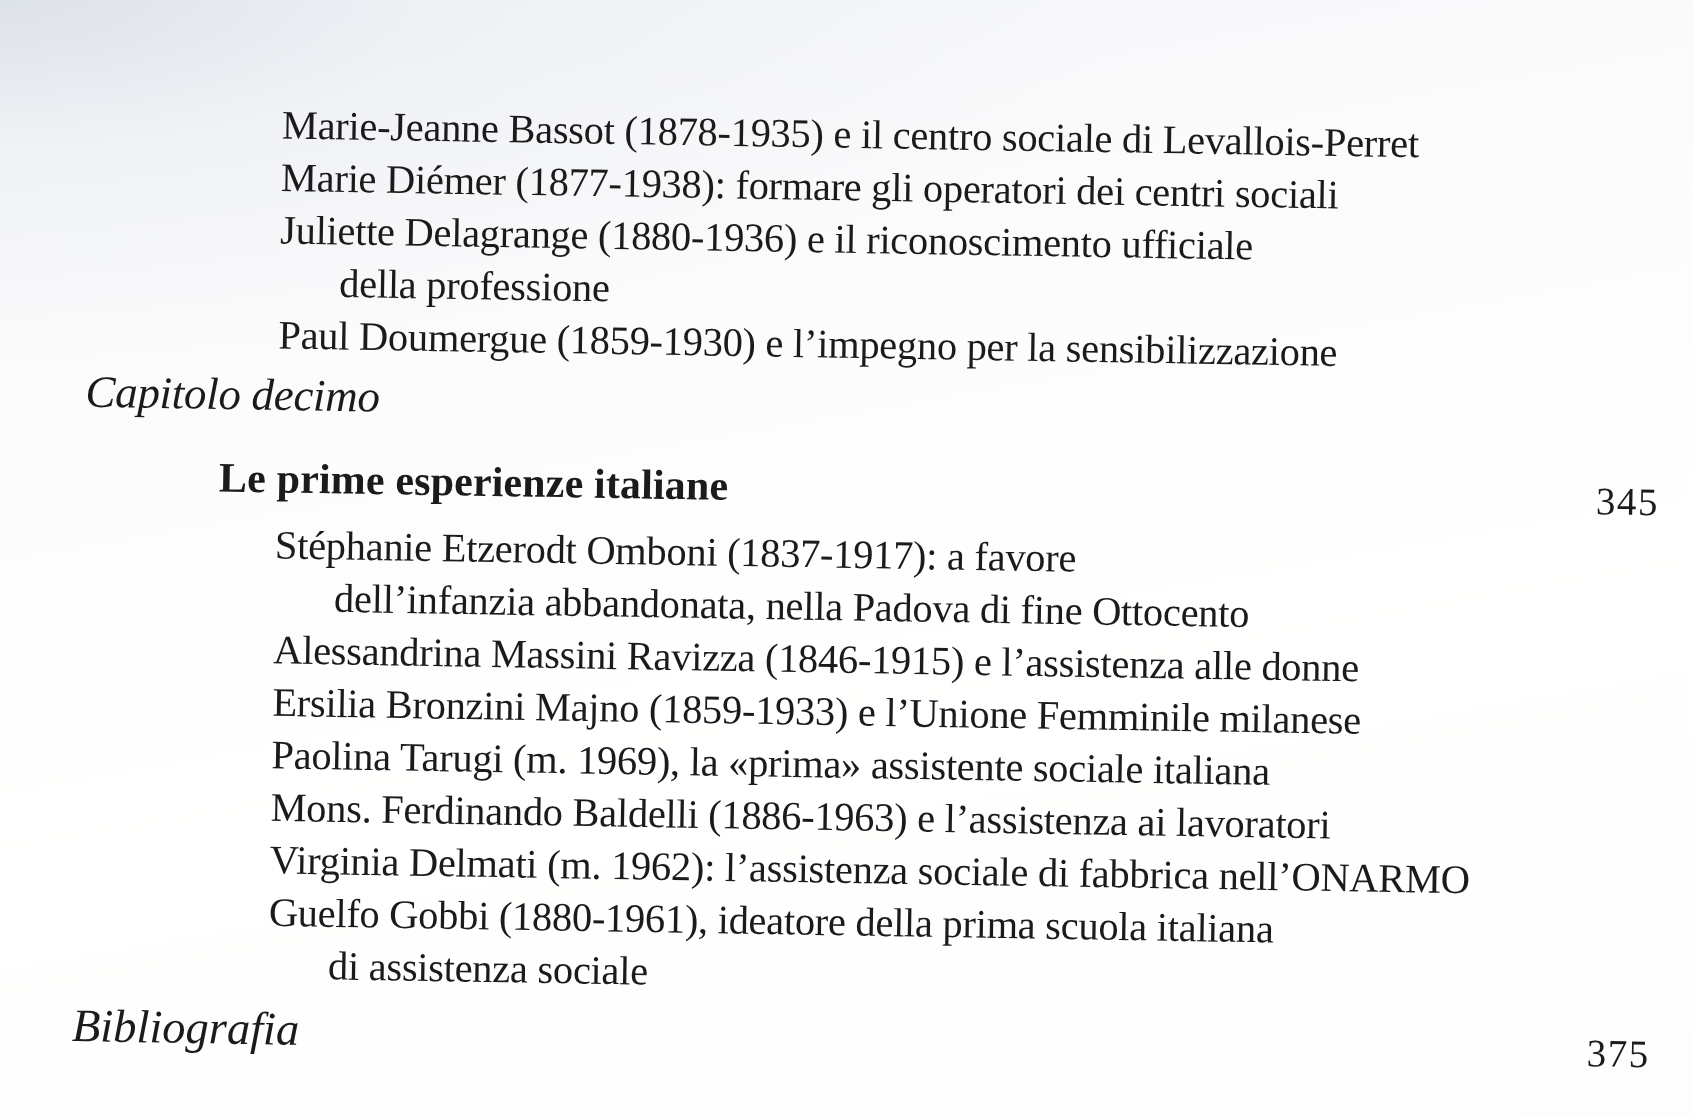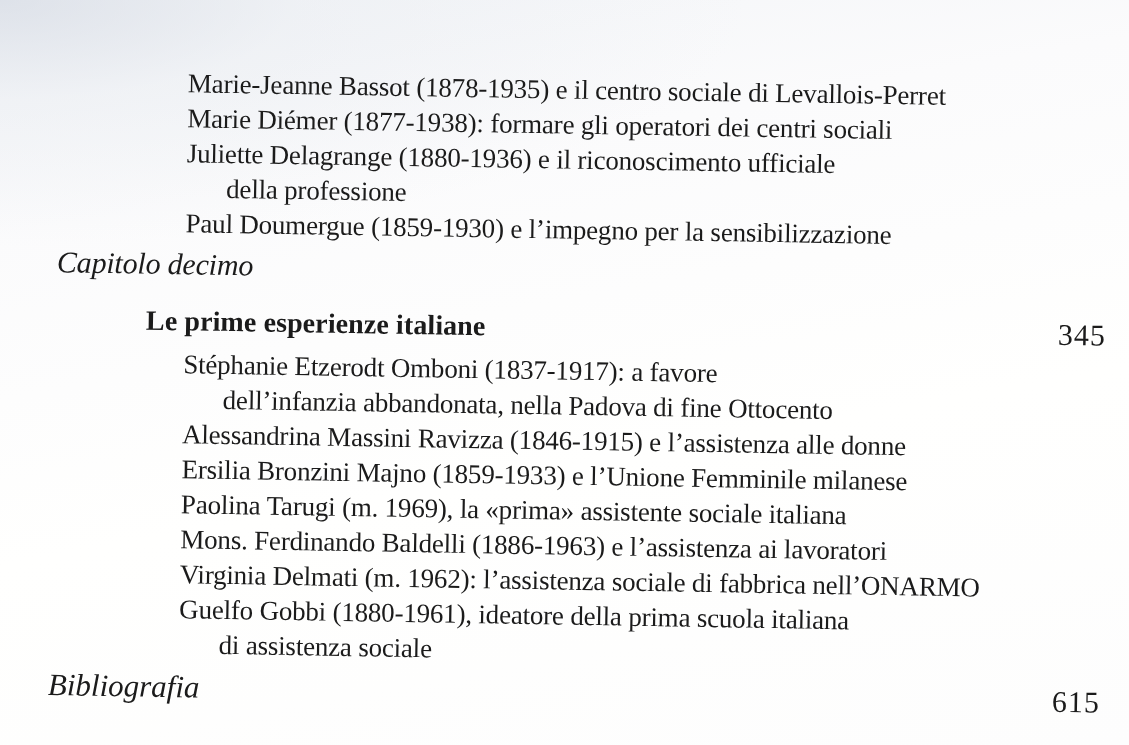--- a/index.html
+++ b/index.html
@@ -51,21 +51,21 @@
     margin-top: 18px;
     line-height: 35px;
   }
   .chapter-title {
     font-weight: bold;
     font-size: 28px;
     letter-spacing: 0.1px;
   }
   .page-num {
     margin-left: auto;
-    font-size: 30px;
+    font-size: 26px;
     letter-spacing: 1px;
   }
   .first-under-title { margin-top: 9px; }
   .biblio-row {
     display: flex;
     align-items: baseline;
     padding-left: 58px;
     padding-right: 19px;
     margin-top: 4px;
     line-height: 42px;
@@ -110,16 +110,16 @@
   <div class="line entry">Mons. Ferdinando Baldelli (1886-1963) e l’assistenza ai lavoratori</div>
 
   <div class="line entry">Virginia Delmati (m. 1962): l’assistenza sociale di fabbrica nell’ONARMO</div>
 
   <div class="line entry">Guelfo Gobbi (1880-1961), ideatore della prima scuola italiana</div>
 
   <div class="line cont">di assistenza sociale</div>
 
   <div class="biblio-row">
     <span class="biblio-label">Bibliografia</span>
-    <span class="page-num">615</span>
+    <span class="page-num">375</span>
   </div>
 
 </div>
 
 </body></html>

